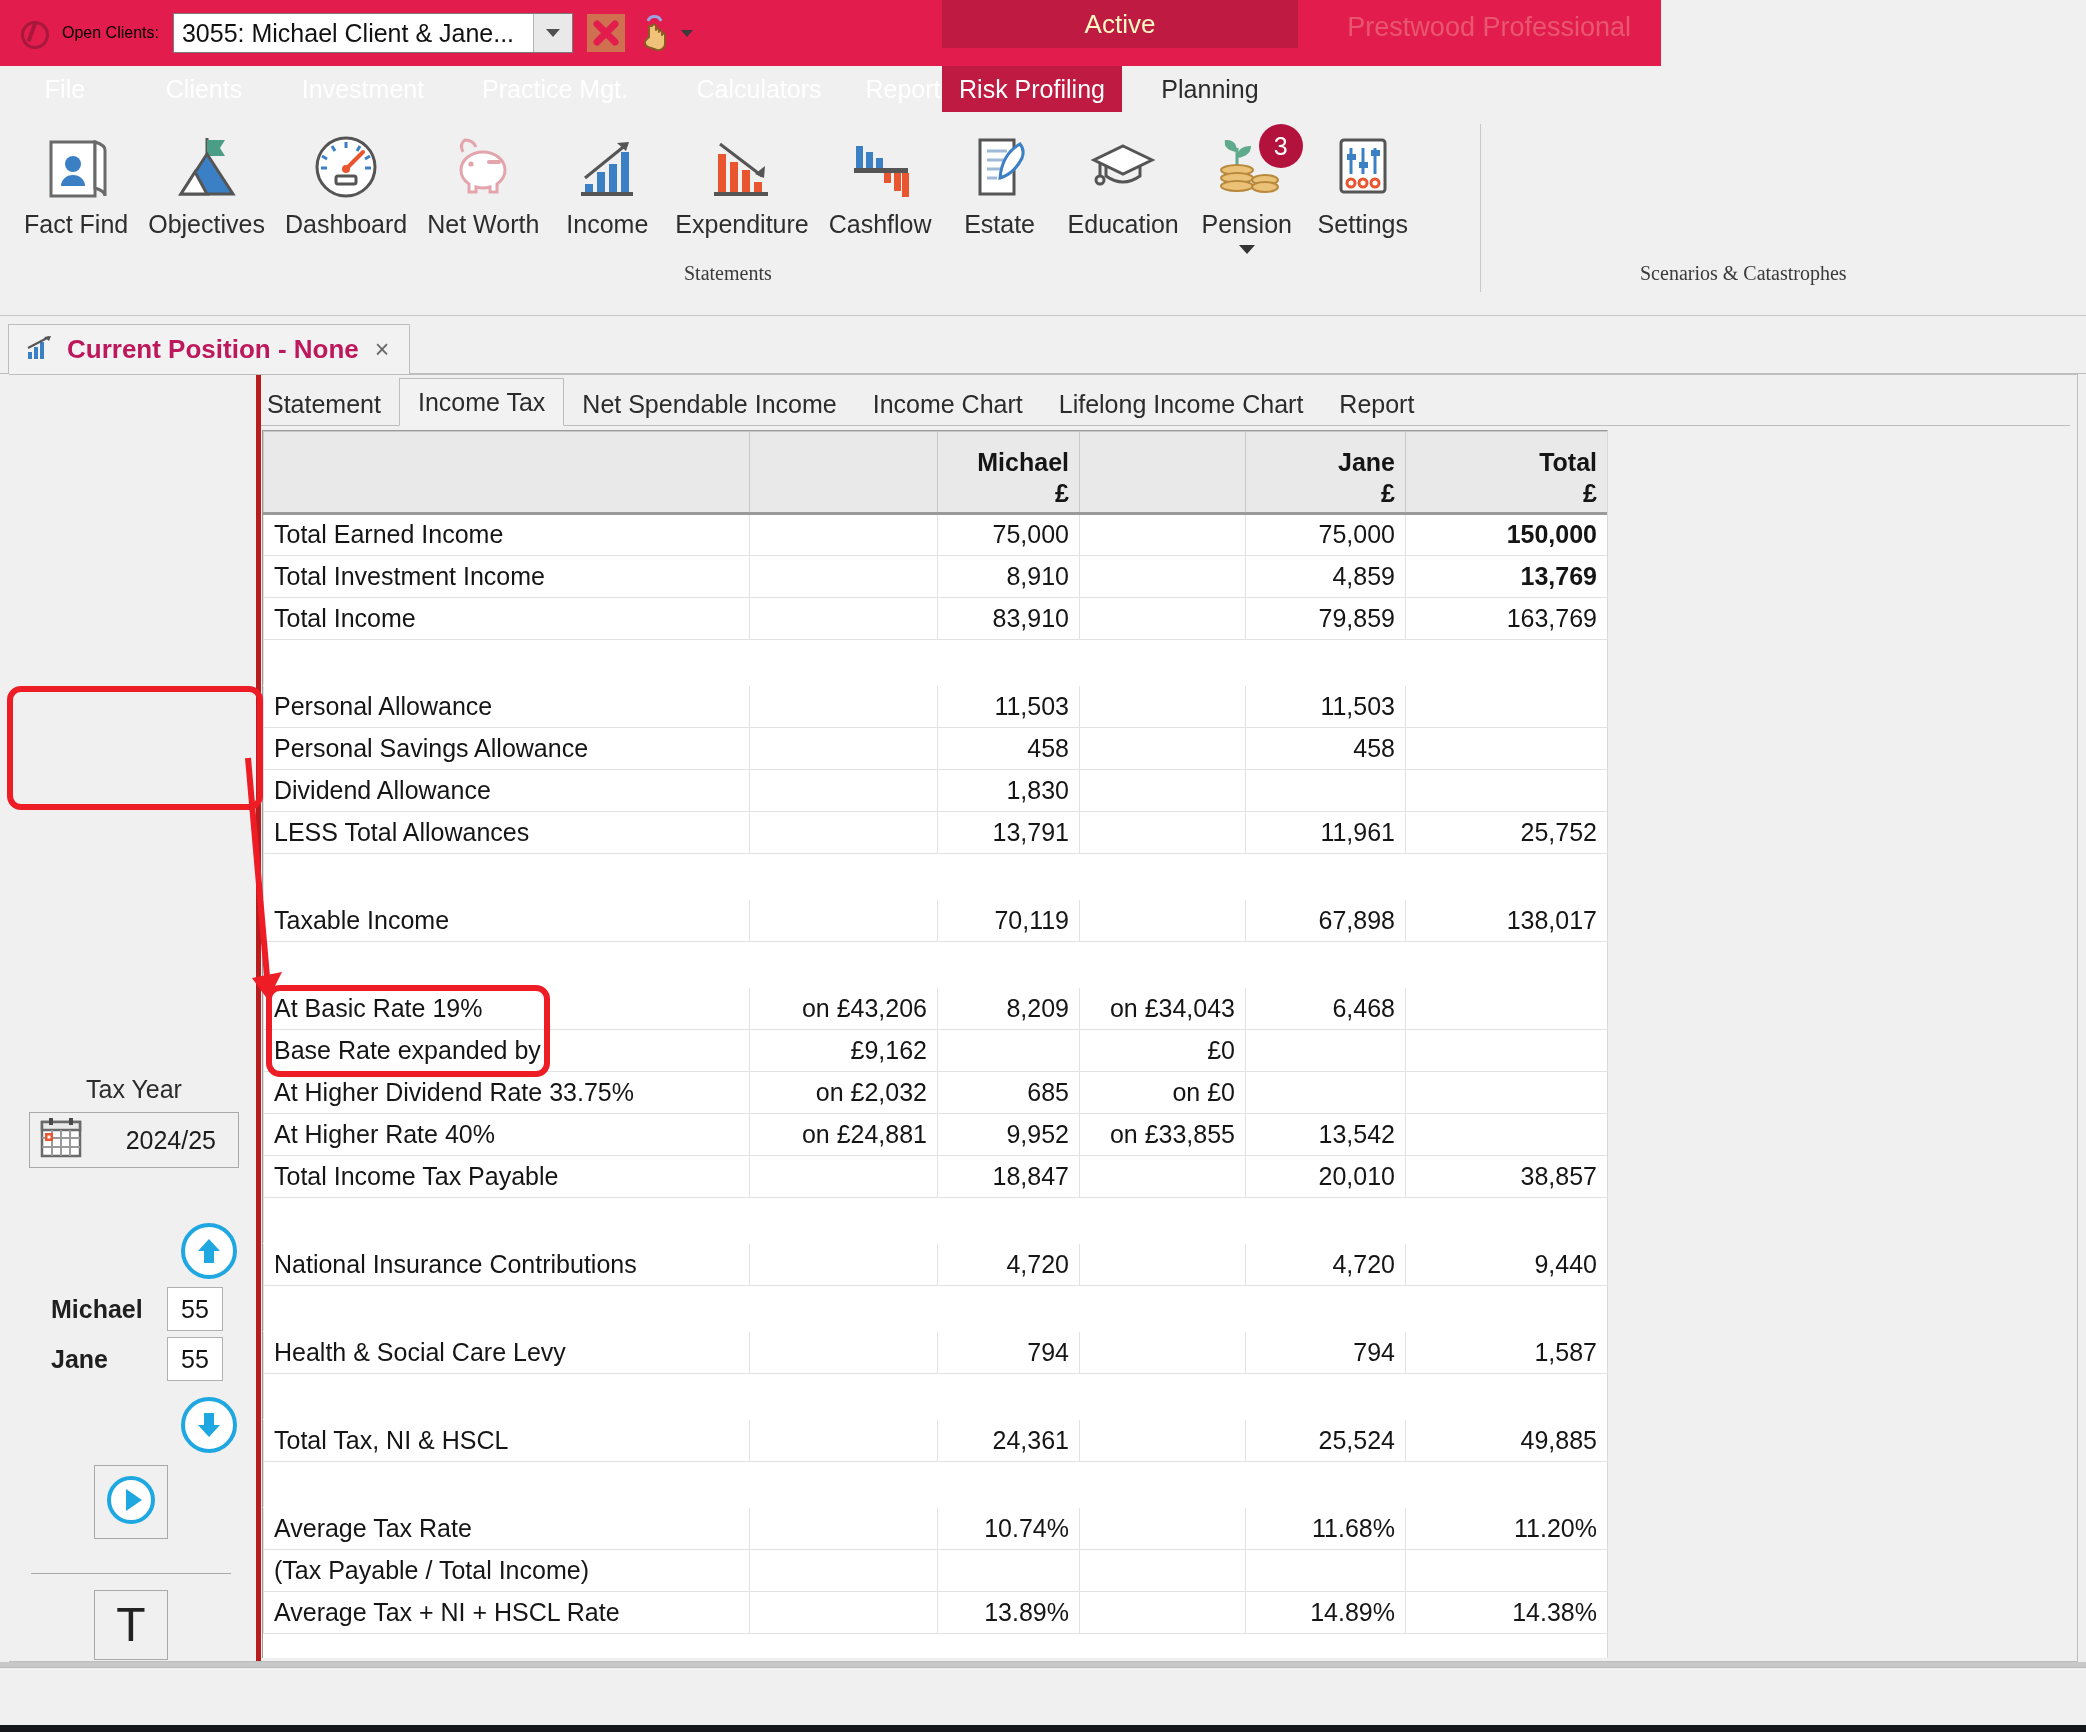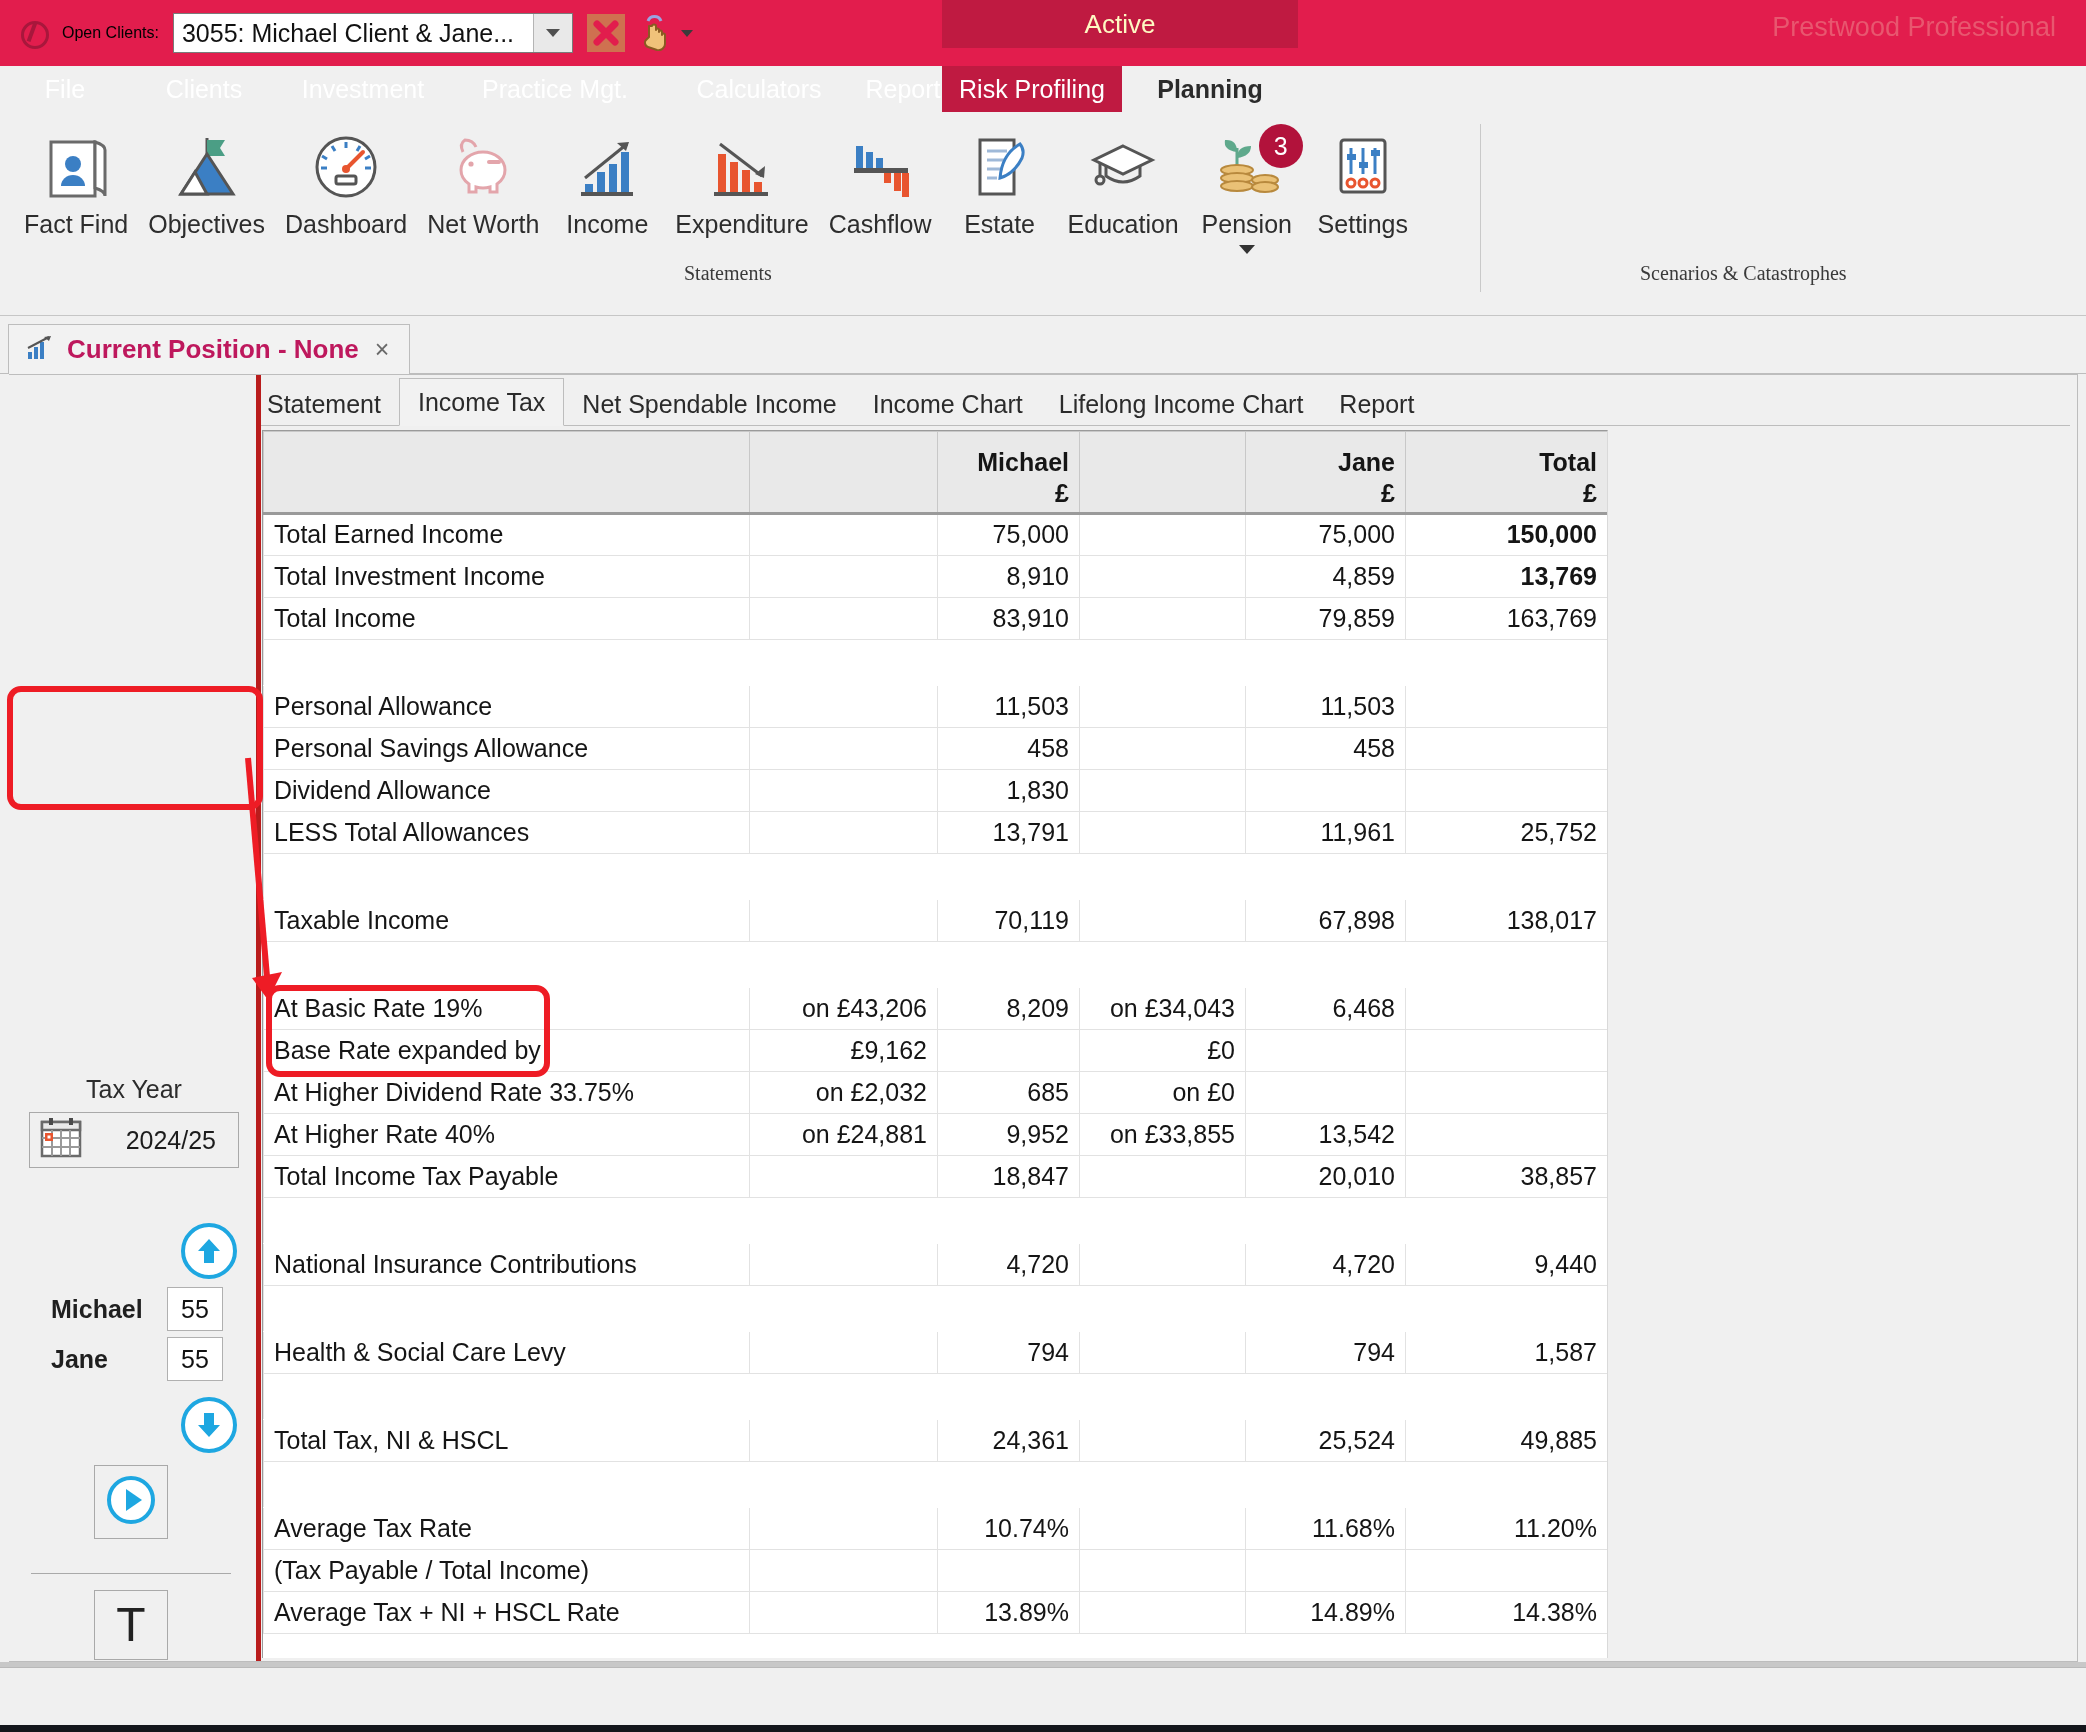--- a/index.html
+++ b/index.html
@@ -5,21 +5,21 @@
   html,body{margin:0;padding:0;}
   body{
     width:2086px;height:1732px;overflow:hidden;
     font-family:"Liberation Sans", sans-serif;
     background:#f0f0f0;
     -webkit-font-smoothing:none;
   }
   .app{position:relative;width:2086px;height:1732px;background:#f0f0f0;}
 
   
-  .topbar{position:absolute;left:0;top:0;width:2086px;height:66px;background:#e21d4d;}
+  .topbar{position:absolute;left:0;top:0;width:1661px;height:66px;background:#e21d4d;}
   .topbar-inner{display:flex;align-items:center;height:66px;padding-left:18px;gap:14px;}
   .app-logo{width:30px;height:30px;position:relative;flex:0 0 auto;}
   .app-logo .ring{position:absolute;left:3px;top:3px;width:22px;height:22px;border:3px solid #a8173c;border-radius:50%;}
   .app-logo .bar{position:absolute;left:12px;top:4px;width:4px;height:20px;background:#a8173c;transform:rotate(20deg);}
   .client-combo{display:flex;align-items:stretch;height:40px;width:400px;border:1px solid #7a7a7a;background:#fff;box-sizing:border-box;}
   .client-combo .val{flex:1;display:flex;align-items:center;padding:0 8px;font-size:25px;color:#111;white-space:nowrap;overflow:hidden;}
   .client-combo .arrow{width:38px;background:#e9e9e9;border-left:1px solid #b4b4b4;display:flex;align-items:center;justify-content:center;}
   .caret-dn{width:0;height:0;border-left:7px solid transparent;border-right:7px solid transparent;border-top:8px solid #505050;}
   .redx{width:38px;height:38px;background:#cf7150;display:flex;align-items:center;justify-content:center;}
   .redx svg{display:block;}
@@ -28,21 +28,21 @@
 
   .active-pill{position:absolute;left:942px;top:0;width:356px;height:48px;background:#bf1a41;color:#fef9c3;
      display:flex;align-items:center;justify-content:center;font-size:26px;}
   .brandname{position:absolute;right:30px;top:12px;font-size:27px;color:#e8576f;white-space:nowrap;}
 
   
   .menurow{position:absolute;left:0;top:66px;height:46px;width:2086px;}
   .menuitem{position:absolute;top:0;height:46px;display:flex;align-items:center;justify-content:center;
      color:#fff;font-size:25px;padding:0 14px;box-sizing:border-box;white-space:nowrap;}
   .menuitem.risk{background:#bf1a41;}
-  .menuitem.planning{background:#f0f0f0;color:#2b2b2b;font-weight:bold;}
+  .menuitem.planning{background:#f0f0f0;color:#2b2b2b;}
 
   
   .ribbon{position:absolute;left:0;top:112px;width:2086px;height:203px;background:#f0f0f0;border-bottom:1px solid #c6c6c6;}
   .ribbon-items{position:absolute;left:14px;top:8px;display:flex;align-items:flex-start;}
   .rib{width:auto;min-width:96px;display:flex;flex-direction:column;align-items:center;padding:6px 10px 0;position:relative;}
   .rib .ic{height:82px;display:flex;align-items:center;justify-content:center;}
   .rib .lb{font-size:25px;color:#2d2d2d;margin-top:2px;white-space:nowrap;}
   .badge{position:absolute;right:2px;top:4px;width:44px;height:44px;border-radius:50%;background:#b2123b;color:#fff;
      font-size:25px;display:flex;align-items:center;justify-content:center;}
   .rib .morecaret{width:0;height:0;border-left:8px solid transparent;border-right:8px solid transparent;border-top:9px solid #333;margin-top:6px;}

